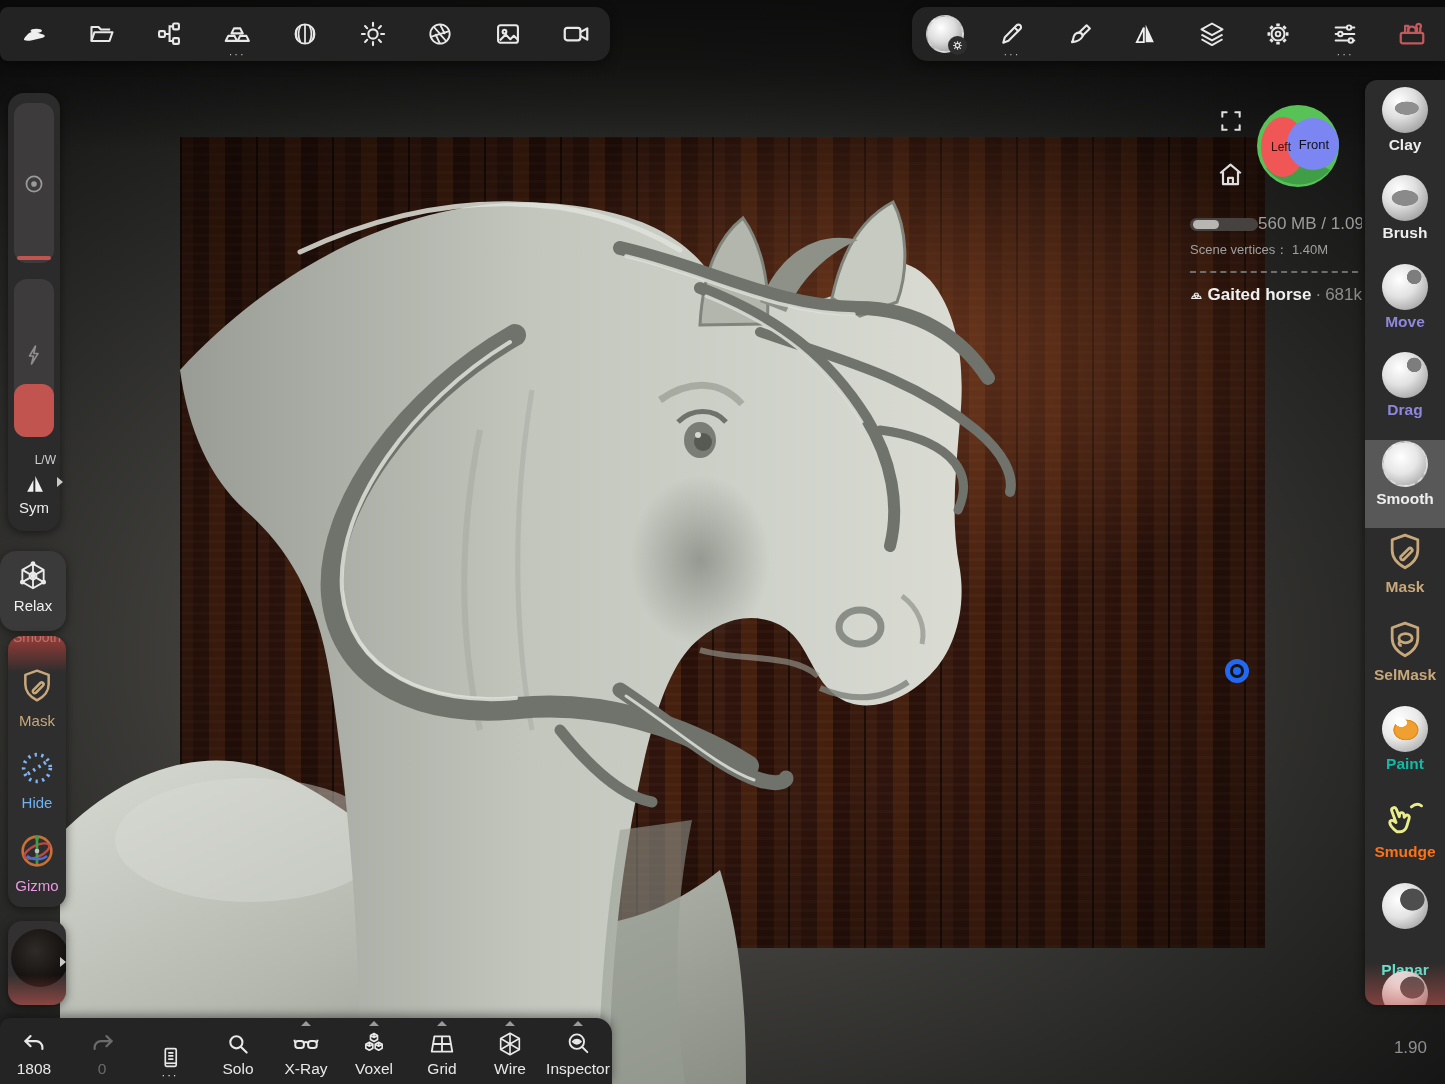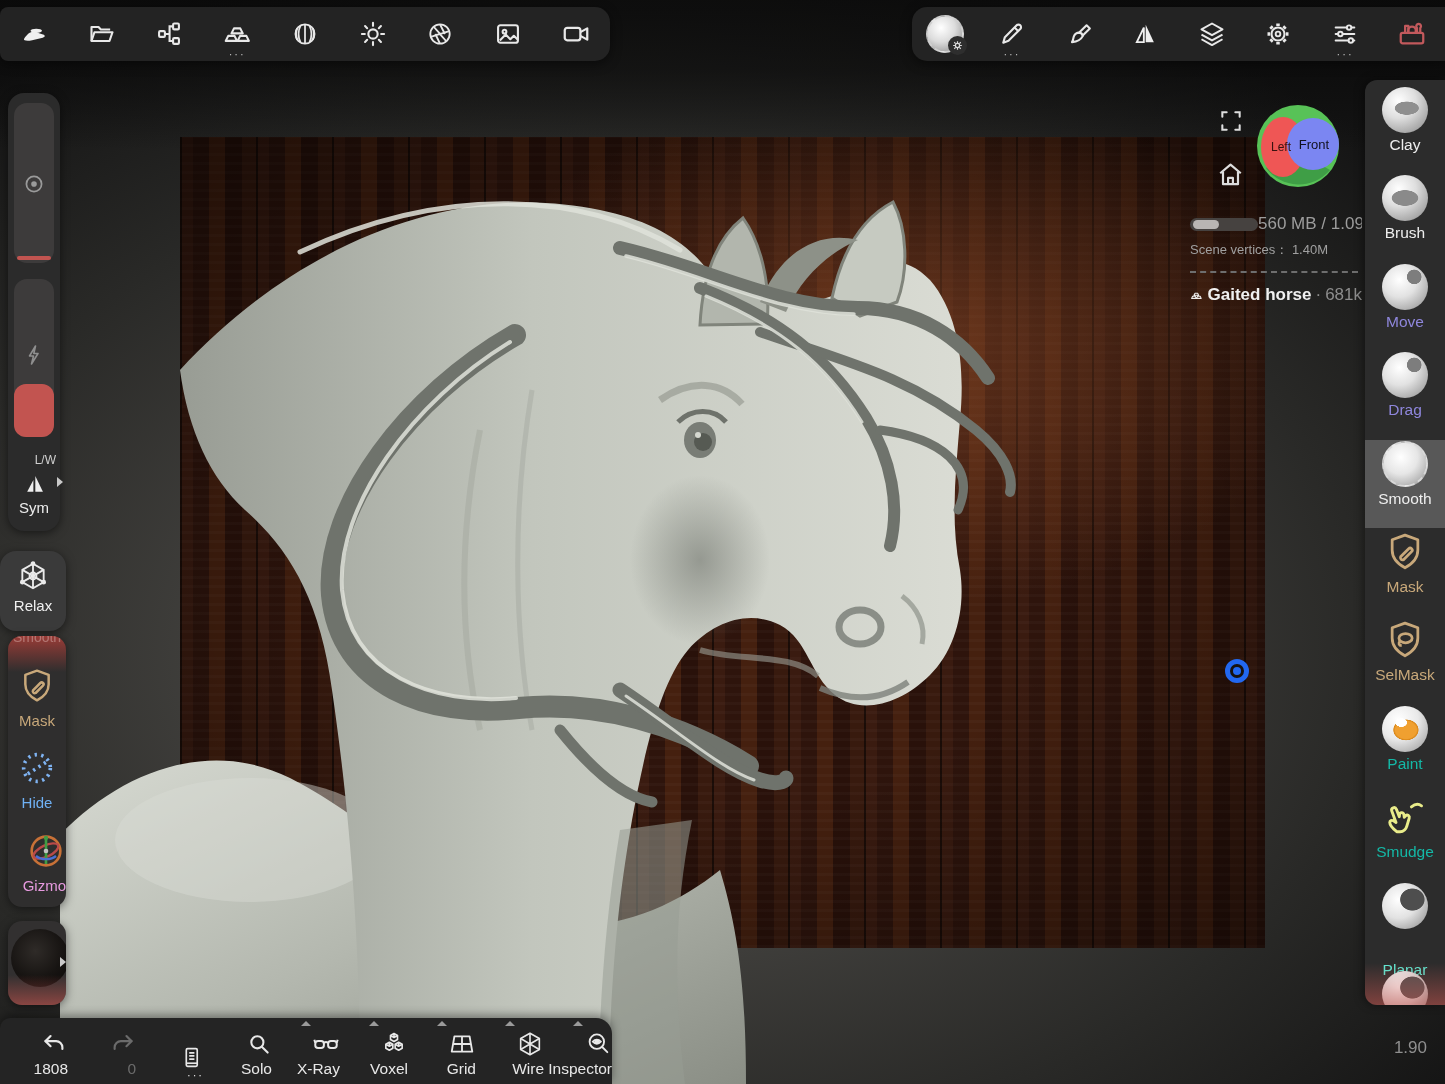--- a/index.html
+++ b/index.html
@@ -49,29 +49,30 @@
     background:radial-gradient(circle at 38% 32%, #ffffff 0%, #dcdcdc 45%, #a8a8a8 78%, #848484 100%);
     border:2px dashed #cfcfcf;box-sizing:border-box;
   }
   .gear-badge{position:absolute;right:-5px;bottom:-4px;width:19px;height:19px;border-radius:50%;background:#2e2e2e;display:flex;align-items:center;justify-content:center;}
 
   
   #right-rail{
     right:0;top:80px;width:80px;height:925px;background:#2c2c2c;
     border-radius:12px 0 0 12px;overflow:hidden;z-index:15;
     box-shadow:-2px 0 10px rgba(0,0,0,.4);
+    font-weight:bold;
   }
   #right-rail::after{content:"";position:absolute;left:0;right:0;bottom:0;height:42px;
     background:linear-gradient(180deg, rgba(190,80,75,0), rgba(196,84,78,.55));pointer-events:none;}
   #rail-items{position:absolute;left:0;top:6px;right:0;}
   .tool-item{height:88.4px;display:flex;flex-direction:column;align-items:center;padding-top:1px;box-sizing:border-box;}
   .tool-item.selected{background:#585858;}
   .tool-label{font-size:15.5px;margin-top:3px;}
   .c-white{color:#eeeeee;} .c-purple{color:#8f87dd;} .c-tan{color:#c8a87a;}
-  .c-yellow{color:#14b8a6;} .c-paleyellow{color:#14b8a6;} .c-green{color:#5eead4;margin-top:32px;}
+  .c-yellow{color:#14b8a6;} .c-paleyellow{color:#f97316;} .c-green{color:#5eead4;margin-top:32px;}
   .thumb{width:46px;height:46px;border-radius:50%;position:relative;flex:none;}
   .th-clay{background:
       radial-gradient(20px 11px at 54% 46%, #8f8f8f 58%, rgba(0,0,0,0) 62%),
       radial-gradient(circle at 36% 30%, #ffffff 0%, #dedede 40%, #a9a9a9 75%, #7c7c7c 100%);}
   .th-brush{background:
       radial-gradient(22px 13px at 50% 50%, #8a8a8a 58%, rgba(0,0,0,0) 62%),
       radial-gradient(circle at 36% 30%, #ffffff 0%, #dedede 40%, #a9a9a9 75%, #7c7c7c 100%);}
   .th-move,.th-drag{background:
       radial-gradient(13px 13px at 70% 28%, #7d7d7d 54%, rgba(0,0,0,0) 58%),
       radial-gradient(circle at 38% 34%, #ffffff 0%, #e2e2e2 42%, #adadad 76%, #7e7e7e 100%);}
@@ -100,37 +101,37 @@
   #sym-label{position:absolute;left:0;right:0;top:406px;text-align:center;font-size:15px;color:#ececec;}
   #panel-relax{left:0;top:551px;width:66px;height:80px;background:#3a3a3a;border-radius:16px;text-align:center;}
   #panel-relax .rl-ic{margin-top:9px;display:inline-block;}
   #relax-label{font-size:15px;color:#f0f0f0;margin-top:1px;}
   #panel-ltools{left:8px;top:636px;width:58px;height:271px;background:#2f2e2e;border-radius:14px;overflow:hidden;}
   #panel-ltools::before{content:"";position:absolute;left:0;right:0;top:0;height:36px;
      background:linear-gradient(180deg, rgba(172,62,56,.85), rgba(172,62,56,0));}
   #ghost-label{position:absolute;left:0;right:0;top:-7px;text-align:center;font-size:14px;color:rgba(238,208,205,.40);}
   .lt-item{position:absolute;left:0;right:0;text-align:center;}
   .lt-item .lt-lab{font-size:15px;margin-top:2px;}
-  #lt-mask{top:30px;} #lt-hide{top:112px;} #lt-gizmo{top:195px;text-align:right;}
+  #lt-mask{top:30px;} #lt-hide{top:112px;} #lt-gizmo{top:195px;}
   .lab-blue{color:#6fb1f5;} .lab-pink{color:#e79ae0;}
   #panel-material{left:8px;top:921px;width:58px;height:84px;background:#323030;border-radius:14px;overflow:hidden;}
   #panel-material::after{content:"";position:absolute;left:0;right:0;bottom:0;height:30px;
      background:linear-gradient(180deg, rgba(196,84,78,0), rgba(196,84,78,.6));}
   #matcap-sphere{position:absolute;left:3px;top:8px;width:58px;height:58px;border-radius:50%;
      background:radial-gradient(circle at 42% 38%, #2f2b28 0%, #171412 55%, #090807 100%);}
   #mat-caret{position:absolute;right:0px;top:36px;}
   .caret-right{width:0;height:0;border-top:5px solid transparent;border-bottom:5px solid transparent;border-left:6px solid #c9c9c9;}
 
   
   #bottom-bar{
     left:0;top:1018px;width:612px;height:66px;background:#242424;
     border-radius:10px 16px 0 0;display:flex;align-items:stretch;z-index:20;
     box-shadow:0 -3px 10px rgba(0,0,0,.4);
   }
-  .bb-item{width:68px;position:relative;display:flex;flex-direction:column;align-items:flex-end;justify-content:flex-end;padding-bottom:6px;box-sizing:border-box;}
+  .bb-item{width:68px;position:relative;display:flex;flex-direction:column;align-items:center;justify-content:flex-end;padding-bottom:6px;box-sizing:border-box;}
   .bb-item .bb-lab{font-size:15.5px;color:#e8e8e8;margin-top:2px;}
   .bb-item.dim .bb-lab{color:#6b6b6b;}
   .caret-up{position:absolute;top:3px;left:50%;margin-left:-5px;width:0;height:0;
      border-left:5px solid transparent;border-right:5px solid transparent;border-bottom:5px solid #9a9a9a;}
 
   
   #hud{left:1190px;top:214px;width:172px;z-index:5;}
   #hud-row1{display:flex;align-items:center;}
   #mem-bar{width:68px;height:13px;border-radius:7px;background:#464240;position:relative;flex:none;}
   #mem-fill{position:absolute;left:3px;top:2px;width:26px;height:9px;border-radius:5px;background:#b9b5b3;}

